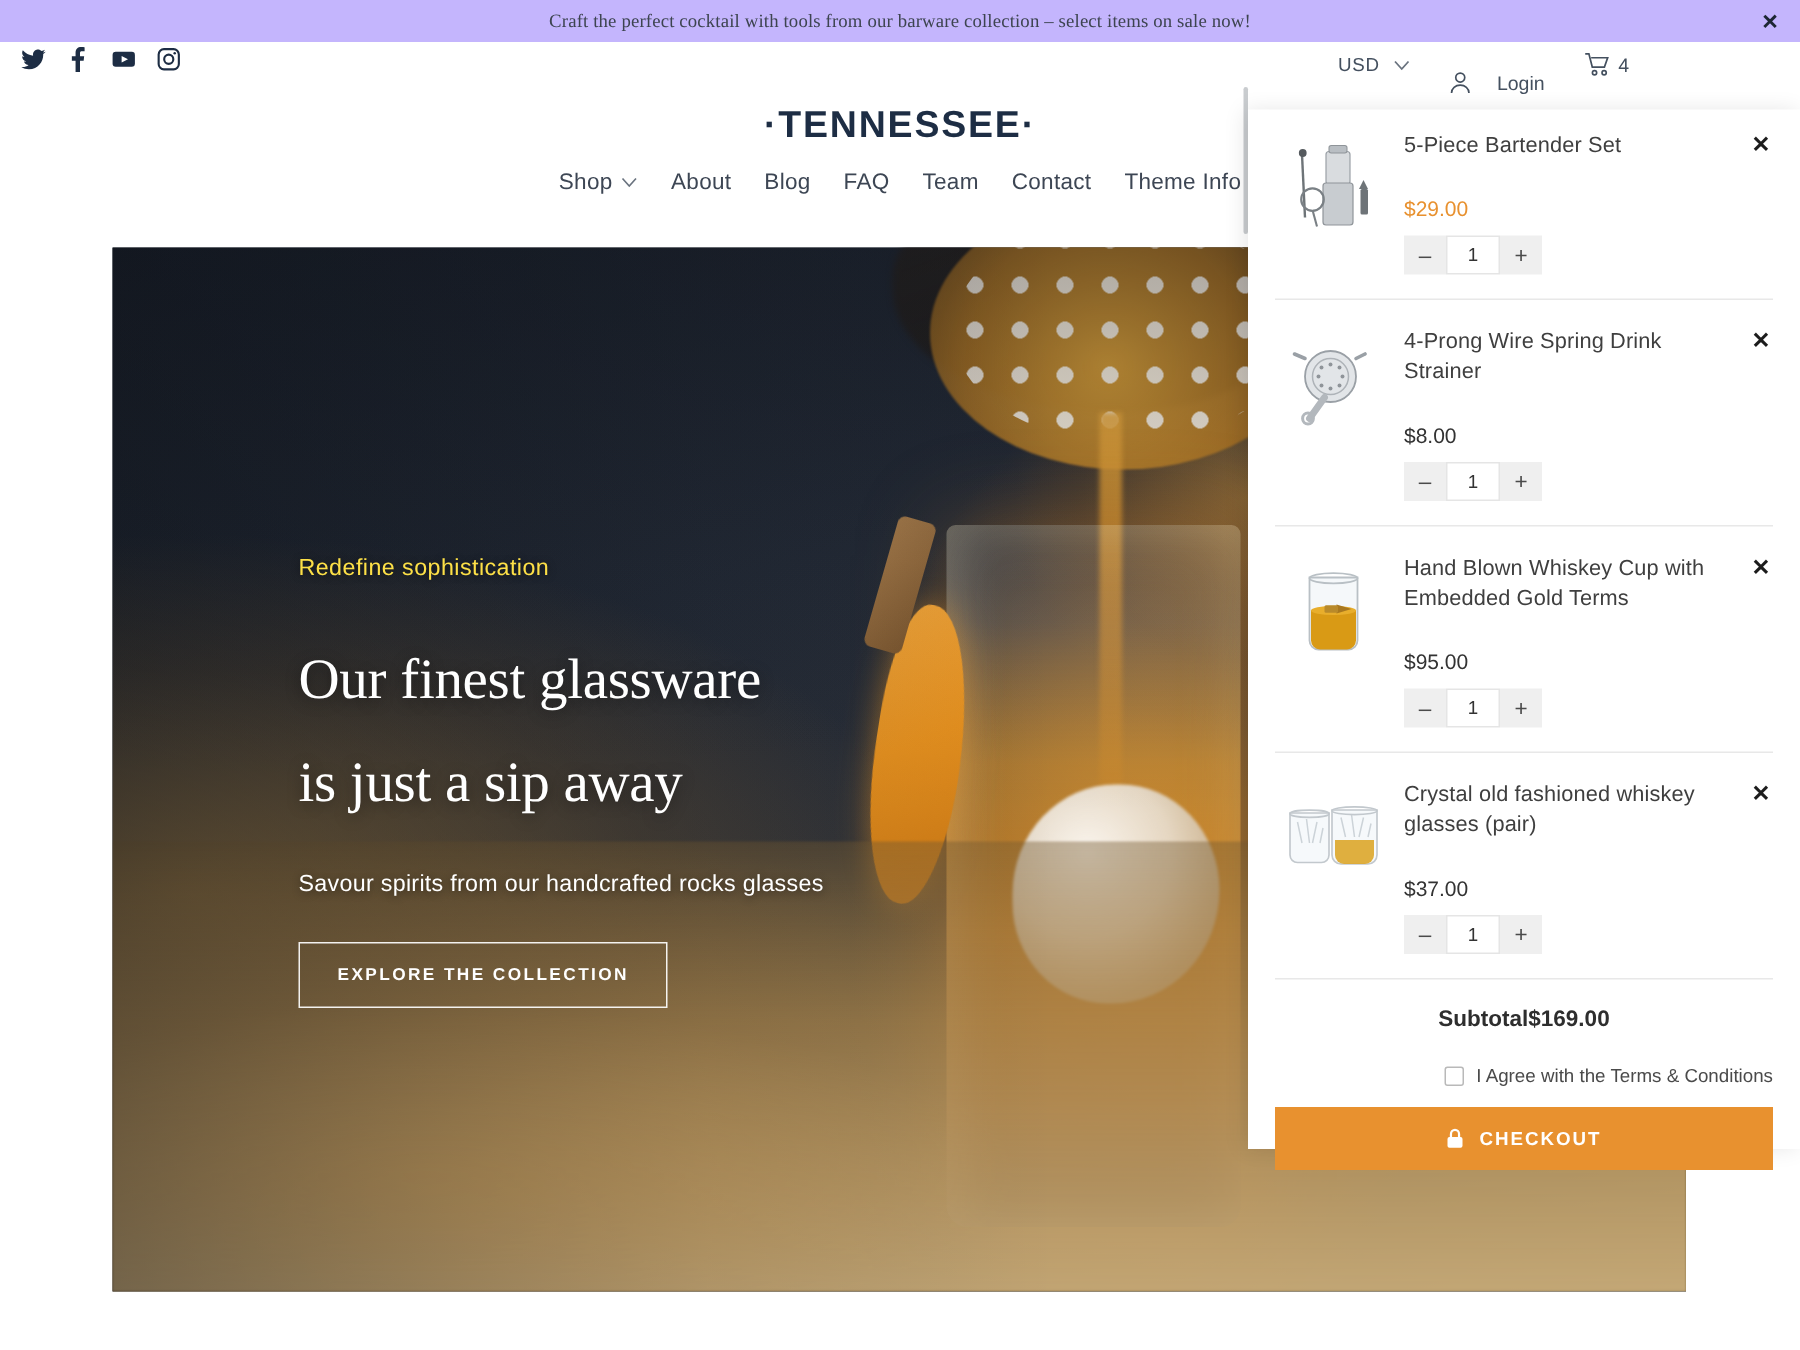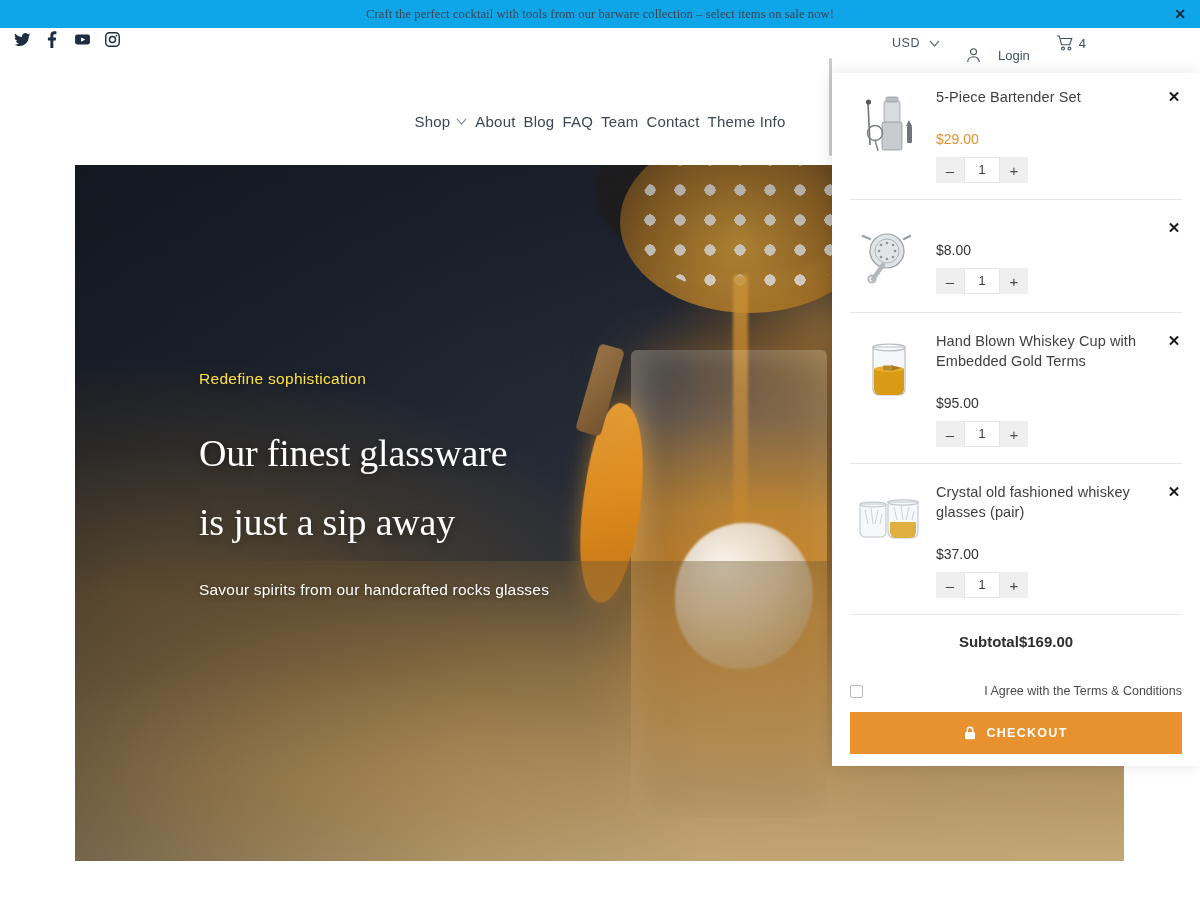--- a/index.html
+++ b/index.html
@@ -18,21 +18,21 @@
     height: 900px;
     background: #ffffff;
   }
 
   
   .announce {
     position: absolute;
     top: 0; left: 0;
     width: 1200px;
     height: 28px;
-    background: #0ea5e9;
+    background: #c4b5fd;
     display: flex;
     align-items: center;
     justify-content: center;
   }
   .announce-text {
     font-size: 12.5px;
     color: #3d4450;
     letter-spacing: 0.1px;
     font-family: "Liberation Serif", serif;
   }
@@ -118,21 +118,21 @@
     color: #1d2d44;
     cursor: pointer;
   }
   .nav {
     position: absolute;
     top: 113px; left: 0;
     width: 1200px;
     display: flex;
     align-items: center;
     justify-content: center;
-    gap: 8px;
+    gap: 22px;
   }
   .nav-item {
     font-size: 15px;
     color: #3d4654;
     letter-spacing: 0.2px;
     cursor: pointer;
     display: flex;
     align-items: center;
     gap: 6px;
   }
@@ -405,24 +405,23 @@
     align-items: center;
     justify-content: center;
     padding: 18px 0 16px 0;
     font-size: 15px;
     color: #2e2e2e;
     font-weight: bold;
   }
   .terms {
     display: flex;
     align-items: center;
-    justify-content: space-between;
+    justify-content: flex-end;
     gap: 8px;
     padding: 6px 0 14px 0;
-    margin-top: 12px;
   }
   .terms-box {
     width: 13px; height: 13px;
     border: 1px solid #b9b9b9;
     background: #fff;
     border-radius: 2px;
     cursor: pointer;
   }
   .terms-label {
     font-size: 12.5px;
@@ -498,20 +497,21 @@
         <svg width="18" height="16" viewBox="0 0 19 17" fill="none" stroke="#44505f" stroke-width="1.2">
             <path d="M0.8 1h2.6l2.4 9.3h8.6l2.3-6.6H5"></path>
             <circle cx="7.4" cy="14.4" r="1.5"></circle>
             <circle cx="14.2" cy="14.4" r="1.5"></circle>
           </svg>
         <span>4</span>
       </div>
     </div>
   </div>
 
+  <div class="brand">·TENNESSEE·</div>
 
   <nav class="nav">
     <div class="nav-item">
       <span>Shop</span>
       <svg class="chev" viewBox="0 0 11 7" fill="none" stroke="#6a737f" stroke-width="1.1">
           <polyline points="1,1 5.5,6 10,1"></polyline>
         </svg>
     </div>
     <div class="nav-item">
         <span>About</span>
@@ -546,20 +546,21 @@
     <div class="hero-table"></div>
     <div class="hero-bg2"></div>
 
     <div class="hero-content">
       <div class="hero-kicker">Redefine sophistication</div>
       <h1 class="hero-title">
         <span>Our finest glassware</span><br>
         <span>is just a sip away</span>
       </h1>
       <div class="hero-sub">Savour spirits from our handcrafted rocks glasses</div>
+      <div class="hero-cta">EXPLORE THE COLLECTION</div>
     </div>
   </section>
 
   <div class="pagescroll"></div>
 
   <aside class="cart">
     <div class="cart-items">
 
       <div class="cart-row">
         <div class="thumb">
@@ -600,20 +601,21 @@
               <circle cx="30" cy="30" r="1.3" fill="#8f9499"></circle>
             <circle cx="24" cy="28" r="1.3" fill="#8f9499"></circle>
               <circle cx="22" cy="22" r="1.3" fill="#8f9499"></circle>
             <path d="M13 10 l-7 -3" stroke="#9aa0a6" stroke-width="2.4" stroke-linecap="round"></path>
             <path d="M47 10 l6 -3" stroke="#9aa0a6" stroke-width="2.4" stroke-linecap="round"></path>
             <path d="M26 36 l-10 14" stroke="#b3b8bd" stroke-width="4.6" stroke-linecap="round"></path>
             <circle cx="15" cy="50" r="3.6" fill="none" stroke="#b3b8bd" stroke-width="2"></circle>
           </svg>
         </div>
         <div class="row-info">
+          <div class="row-title">4-Prong Wire Spring Drink Strainer</div>
           <div class="row-price">$8.00</div>
           <div class="stepper">
             <div class="st-btn">–</div>
             <div class="st-val">1</div>
             <div class="st-btn">+</div>
           </div>
         </div>
         <div class="row-x">✕</div>
       </div>
 

